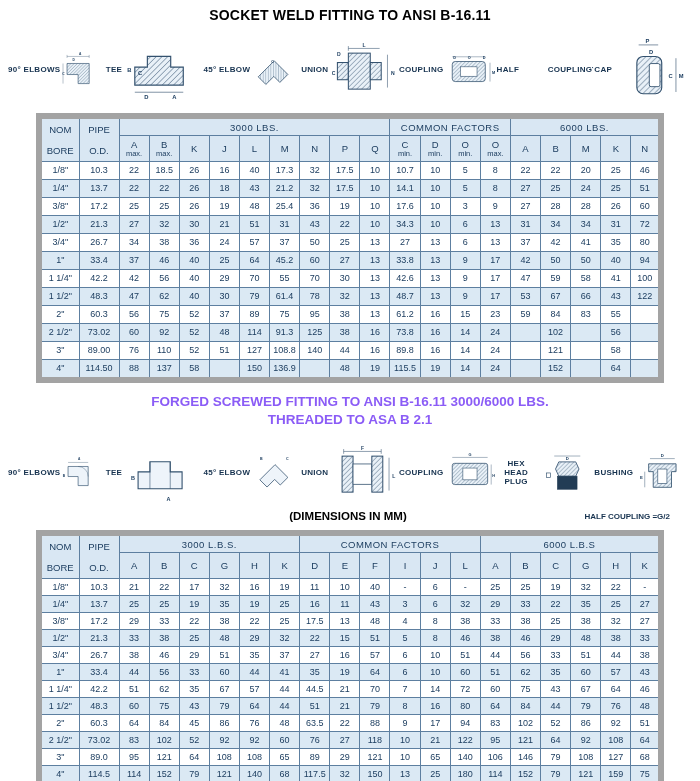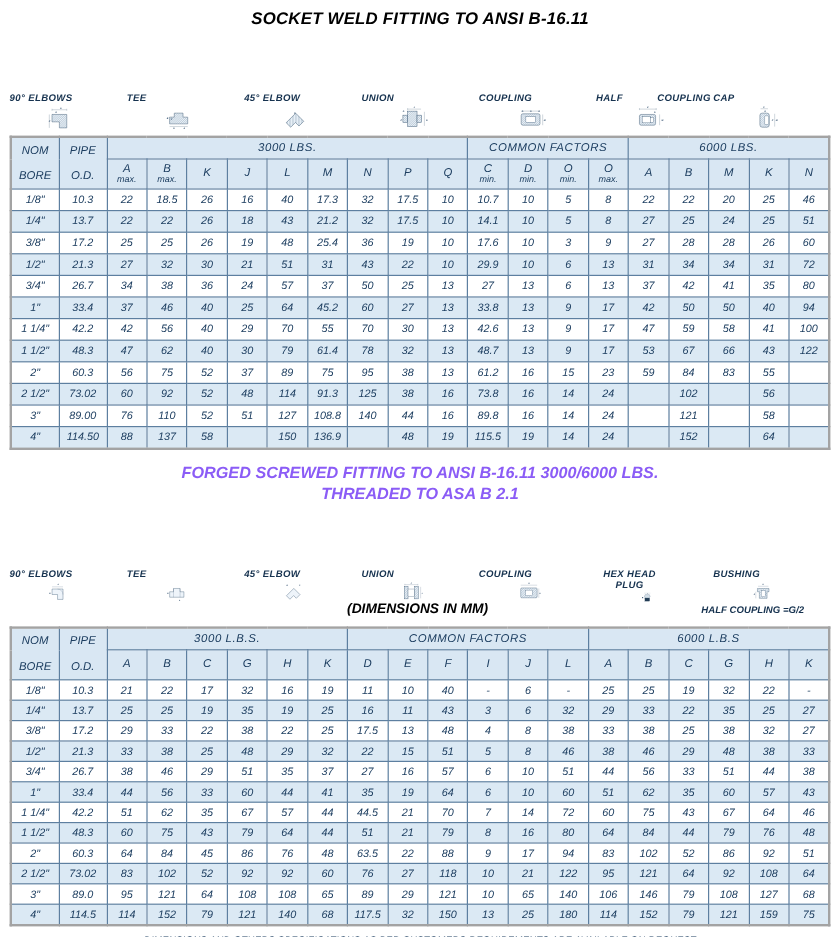--- a/index.html
+++ b/index.html
@@ -1,49 +1,49 @@
 <!DOCTYPE html>
 <html><head>
 <meta charset="utf-8">
 <style>
   * { box-sizing: border-box; }
   html,body { margin:0; padding:0; background:#fff; }
   .page {
     width:700px; height:781px; overflow:hidden; position:relative;
-    background:#fff; font-family:"Liberation Sans", sans-serif; color:#1d3e60;font-style:italic;
+    background:#fff; font-family:"Liberation Sans", sans-serif; color:#1d3e60;
   }
   .main-title {
     text-align:center; font-weight:bold; font-size:14px; color:#000;
     padding-top:7px; letter-spacing:.2px;
   }
   .sub-title {
     text-align:center; font-weight:bold; font-size:13.5px; color:#8b5cf6;
     line-height:1.3; margin-top:10px;
   }
   .strip { display:flex; padding:2px 8px 0 8px; position:relative; }
-  .fig { flex:1; display:flex; flex-direction:column; align-items:flex-start; min-width:0;margin-top:47px; }
+  .fig { flex:1; display:flex; flex-direction:row; align-items:center; min-width:0; }
   .fig-label {
     font-size:8px; font-weight:bold; color:#16324f; padding-top:5px;
     letter-spacing:.3px; white-space:nowrap; text-align:center; line-height:1.15;
   }
   .fig-label.wrap { white-space:normal; width:56px; }
   .fig-label.wide { word-spacing:26px; }
   .fig svg { margin-top:1px; display:block; }
   .fig svg .shape { fill:url(#hatch); stroke:#33516e; stroke-width:1.3; }
   .fig svg .shape2 { fill:#eef4fa; stroke:#33516e; stroke-width:1.3; }
   .fig svg .bore { fill:#ffffff; stroke:#33516e; stroke-width:1; }
   .fig svg .solid { fill:#223c55; stroke:#223c55; }
   .fig svg .dl { stroke:#33516e; stroke-width:.7; }
   .fig svg text.dim {
     font-size:6.5px; font-weight:bold; fill:#1d3e60;
     font-family:"Liberation Sans",sans-serif; text-anchor:middle;
   }
   table.dim-table {
-    border-collapse:collapse; table-layout:fixed; width:684px;
-    margin:4px auto 0 auto; border:2px solid #a3a3a3;
+    border-collapse:collapse; table-layout:fixed; width:628px;
+    margin:4px auto 0 auto; border:6px solid #a3a3a3;
   }
   table.dim-table th, table.dim-table td {
     border:1px solid #5d7fa0; text-align:center; padding:0;
     white-space:nowrap; overflow:hidden; color:#1d3e60;
   }
   table.dim-table th { background:#d9e7f3; font-weight:normal; font-size:9.5px; }
   table.dim-table th.grp { height:18px; letter-spacing:.5px; }
   table.dim-table th.colh { height:24px; line-height:1.05; vertical-align:middle; }
   table.dim-table th.colh .sub { display:block; font-size:7.5px; line-height:1; }
   table.dim-table th.lh span { display:block; height:21px; line-height:21px; }
@@ -301,21 +301,21 @@
           <td>21.3</td>
           <td>27</td>
           <td>32</td>
           <td>30</td>
           <td>21</td>
           <td>51</td>
           <td>31</td>
           <td>43</td>
           <td>22</td>
           <td>10</td>
-          <td>29.9</td>
+          <td>34.3</td>
           <td>10</td>
           <td>6</td>
           <td>13</td>
           <td>31</td>
           <td>34</td>
           <td>34</td>
           <td>31</td>
           <td>72</td>
         </tr>
         <tr>

